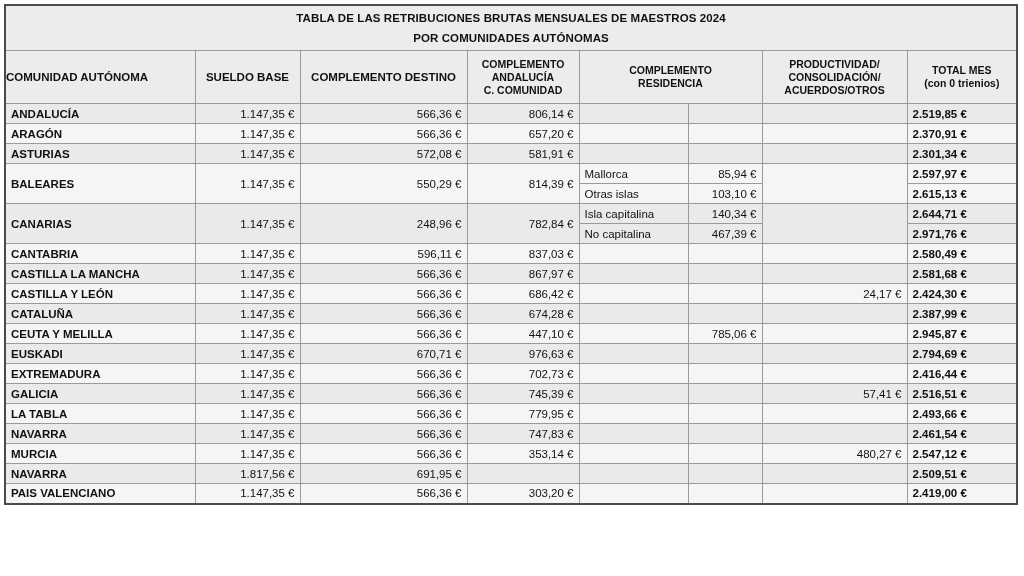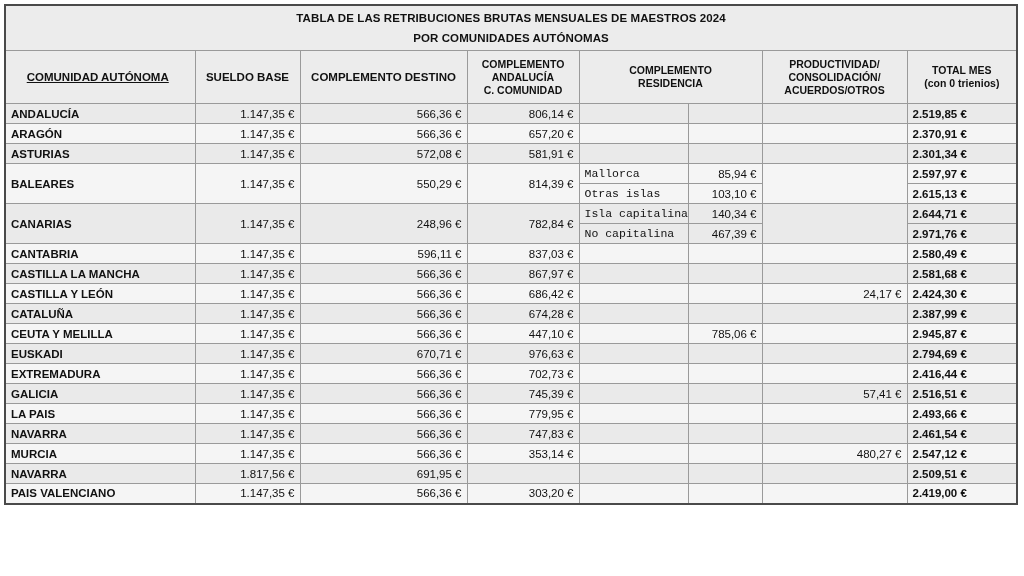--- a/index.html
+++ b/index.html
@@ -47,31 +47,31 @@
   td.hdr{
     background:#ececec;
     text-align:center;
     font-weight:bold;
     font-size:11px;
     line-height:13px;
     height:52px;
     padding:2px 3px;
     white-space:normal;
   }
-  td.hdr.left{text-align:center;padding-left:0;text-decoration:underline;}
+  td.hdr.left{text-align:left;padding-left:0;}
   .hdr-sub{display:block;font-size:10.5px;font-weight:bold;}
   
   td.ca{
     font-weight:bold;
     font-size:11.5px;
     text-align:left;
     padding-left:8px;
   }
   td.num{text-align:right;padding-right:6px;}
-  td.lbl{text-align:left;padding-left:6px;font-weight:normal;font-family:Liberation Mono, monospace;}
+  td.lbl{text-align:left;padding-left:6px;font-weight:normal;}
   td.total{
     text-align:left;padding-right:8px;
     font-weight:bold;
   }
   tr.sA td{background:#eaeaea;}
   tr.sB td{background:#f5f5f5;}
   
   .c-gray{color:#9a9a9a;}
   .c-red{color:#ff0000;}
   .c-blue{color:#1f6fc4;}
@@ -260,21 +260,21 @@
           <td class="ca">GALICIA</td>
           <td class="num">1.147,35 €</td>
           <td class="num">566,36 €</td>
           <td class="num">745,39 €</td>
           <td class="lbl"></td>
           <td class="num"></td>
           <td class="num">57,41 €</td>
           <td class="total c-gray">2.516,51 €</td>
         </tr>
         <tr class="sB r20">
-          <td class="ca">LA PAIS</td>
+          <td class="ca">LA TABLA</td>
           <td class="num">1.147,35 €</td>
           <td class="num">566,36 €</td>
           <td class="num">779,95 €</td>
           <td class="lbl"></td>
           <td class="num"></td>
           <td class="num"></td>
           <td class="total c-gray">2.493,66 €</td>
         </tr>
         <tr class="sA r20">
           <td class="ca">NAVARRA</td>

